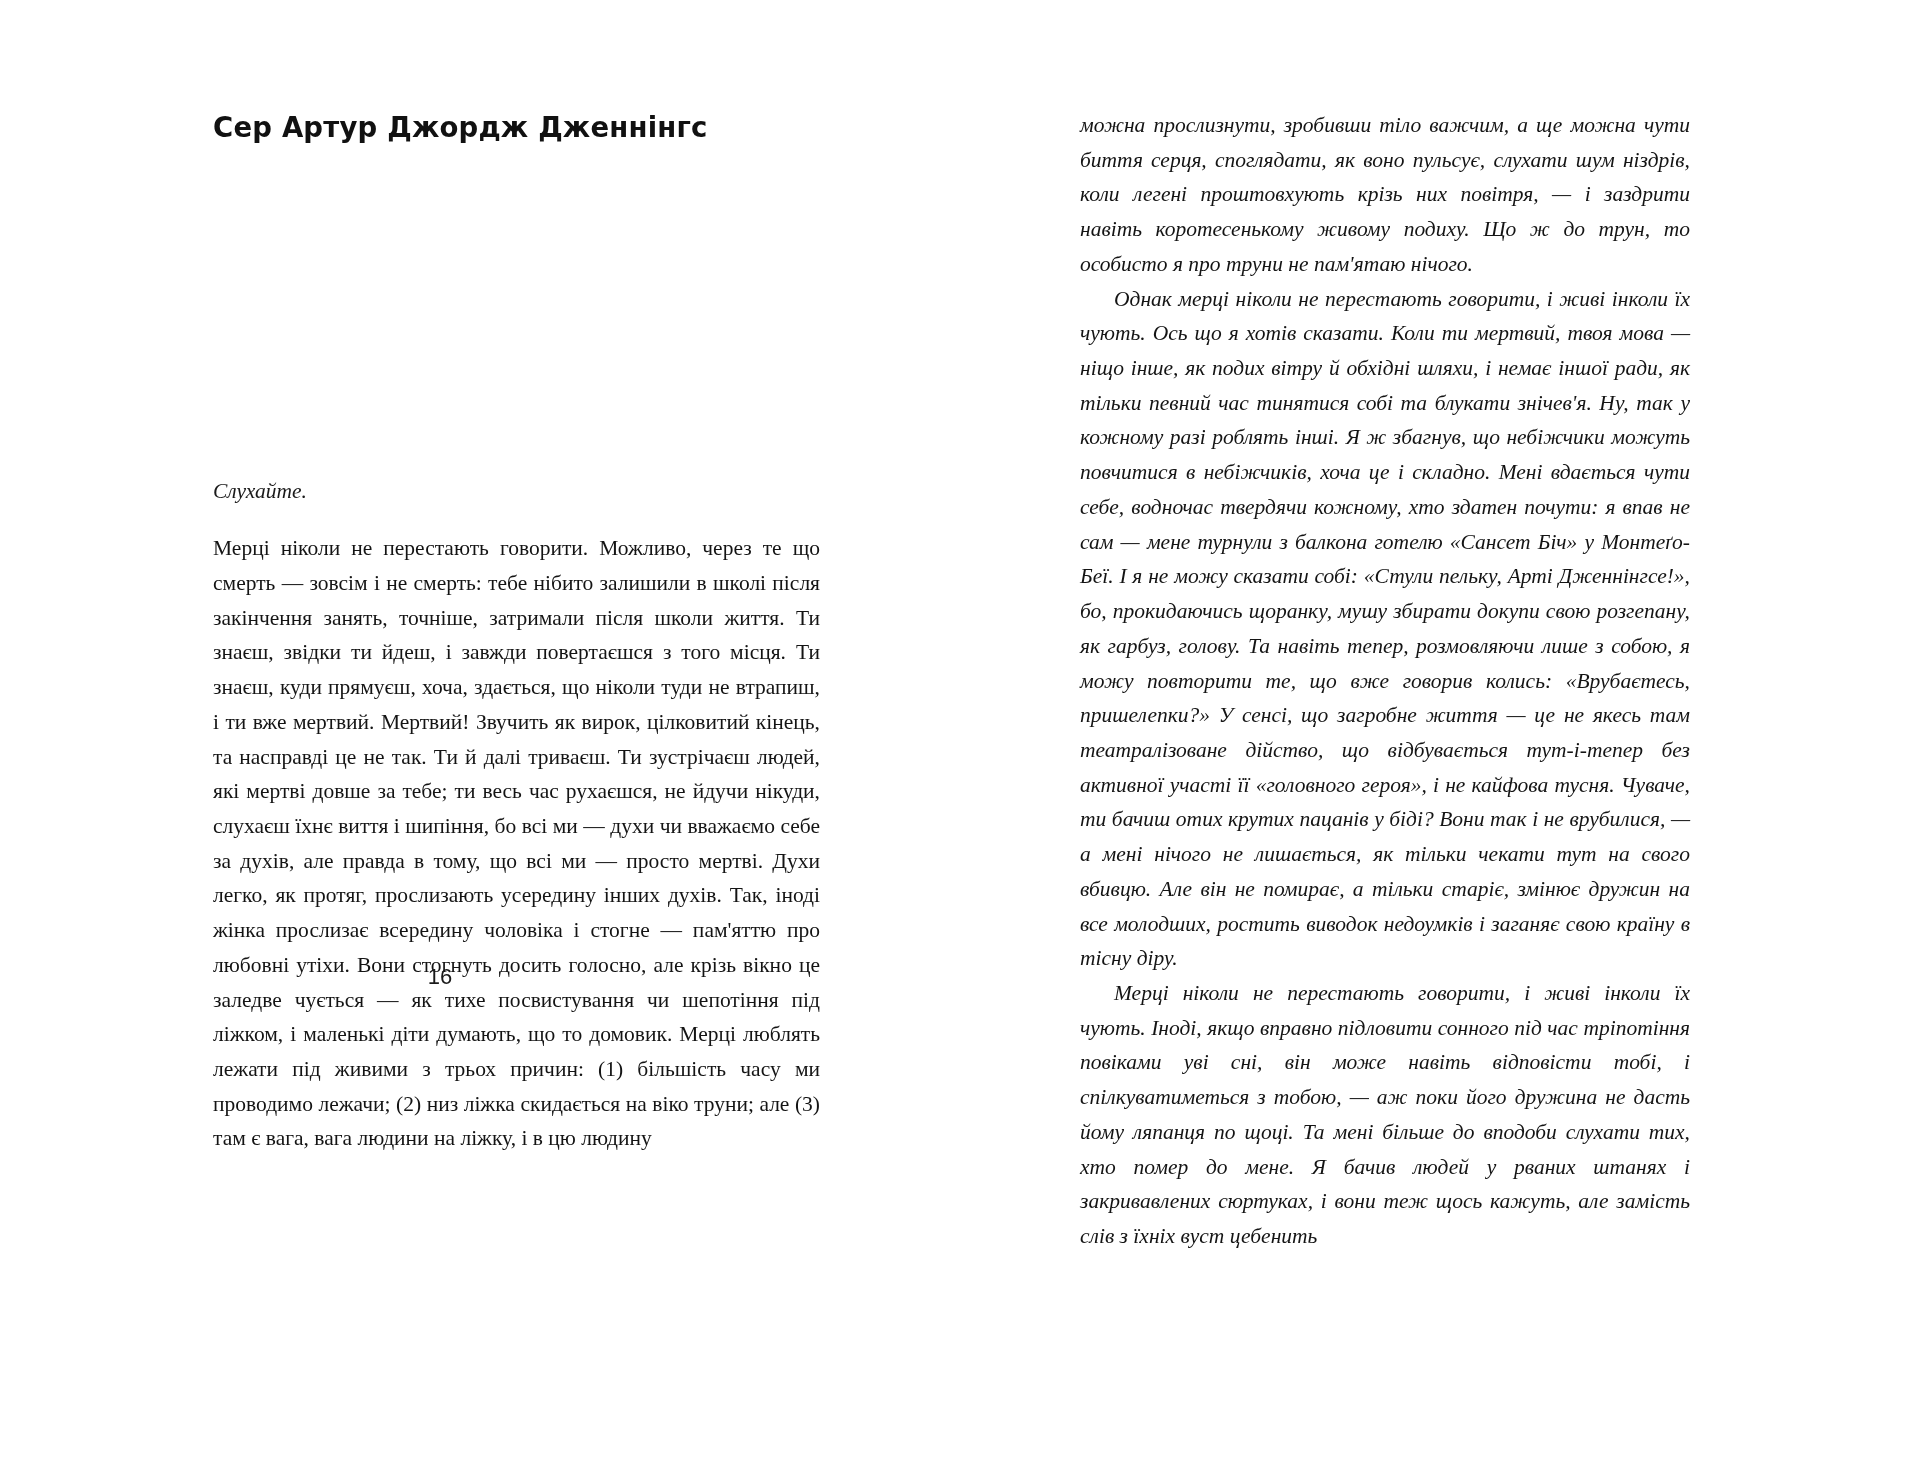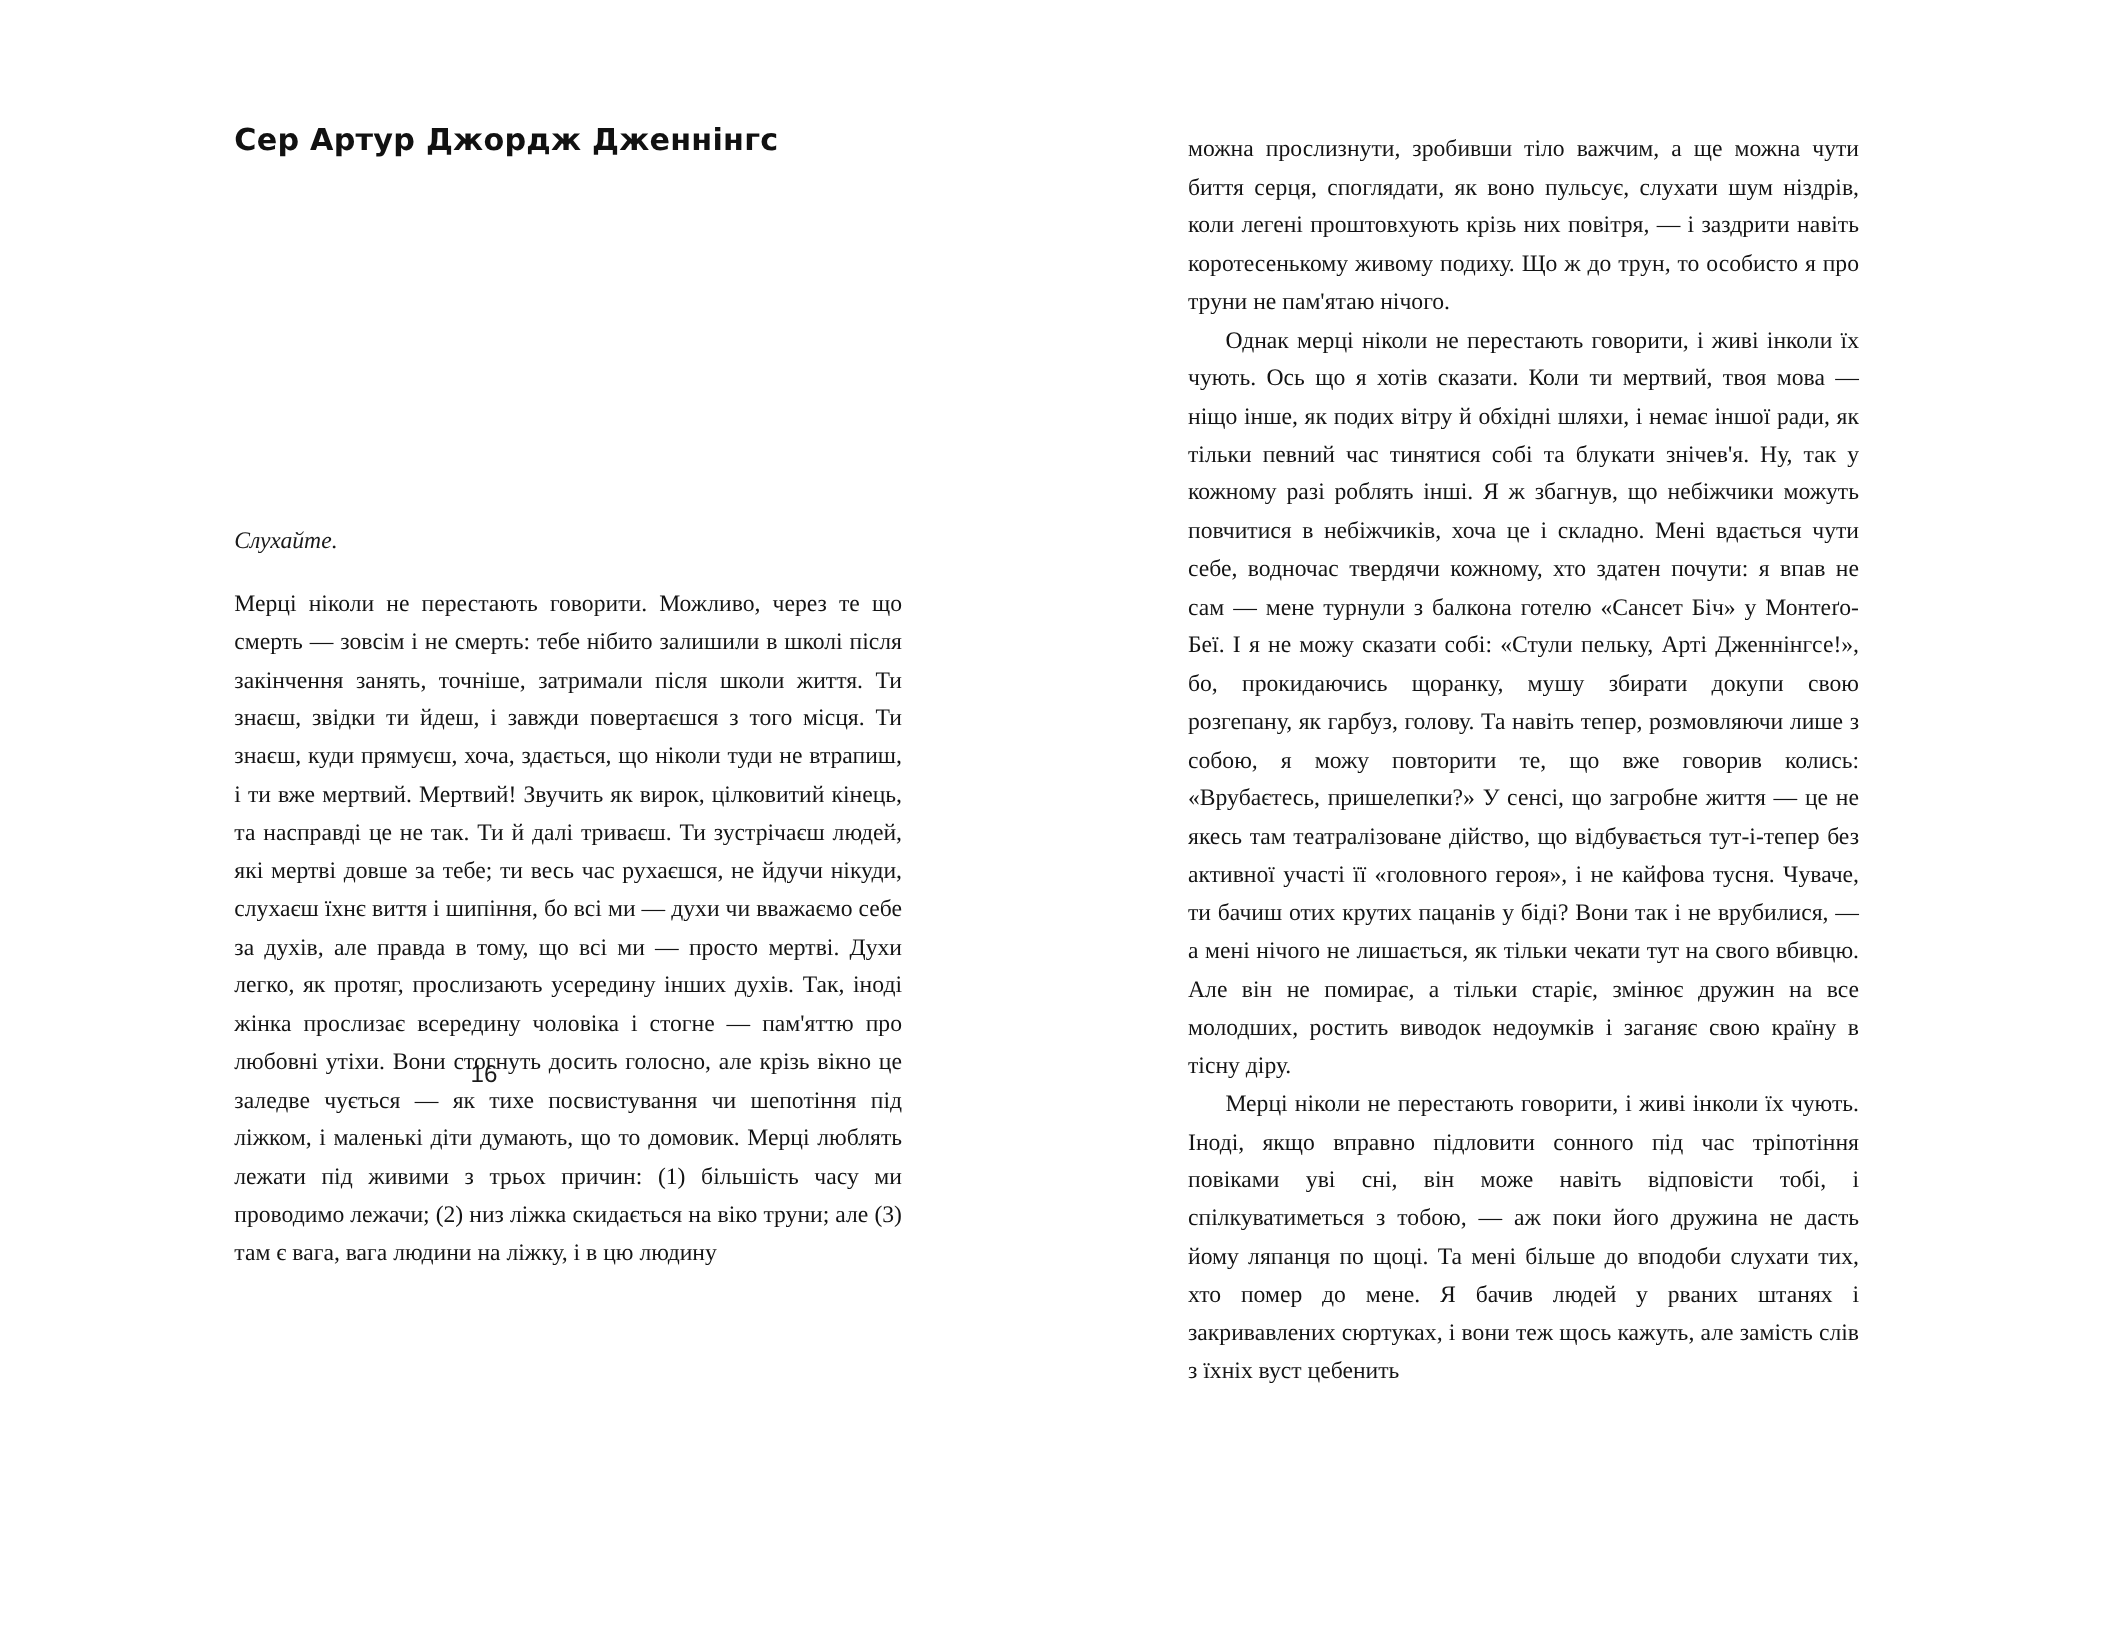--- a/index.html
+++ b/index.html
@@ -63,21 +63,22 @@
     hyphens: manual;
     color: #141414;
   }
   p.para + p.para {
     text-indent: 34px;
   }
   .right-col p.para:first-child {
     text-indent: 0;
   }
   .right-col {
-    margin-top: 22px;
+    margin-top: 12px;
+    font-style: italic;
   }
   .folio {
     position: absolute;
     bottom: 255px;
     font-size: 22px;
     color: #1a1a1a;
     font-family: Liberation Sans, sans-serif;
   }
   .folio-left {
     left: 0;

